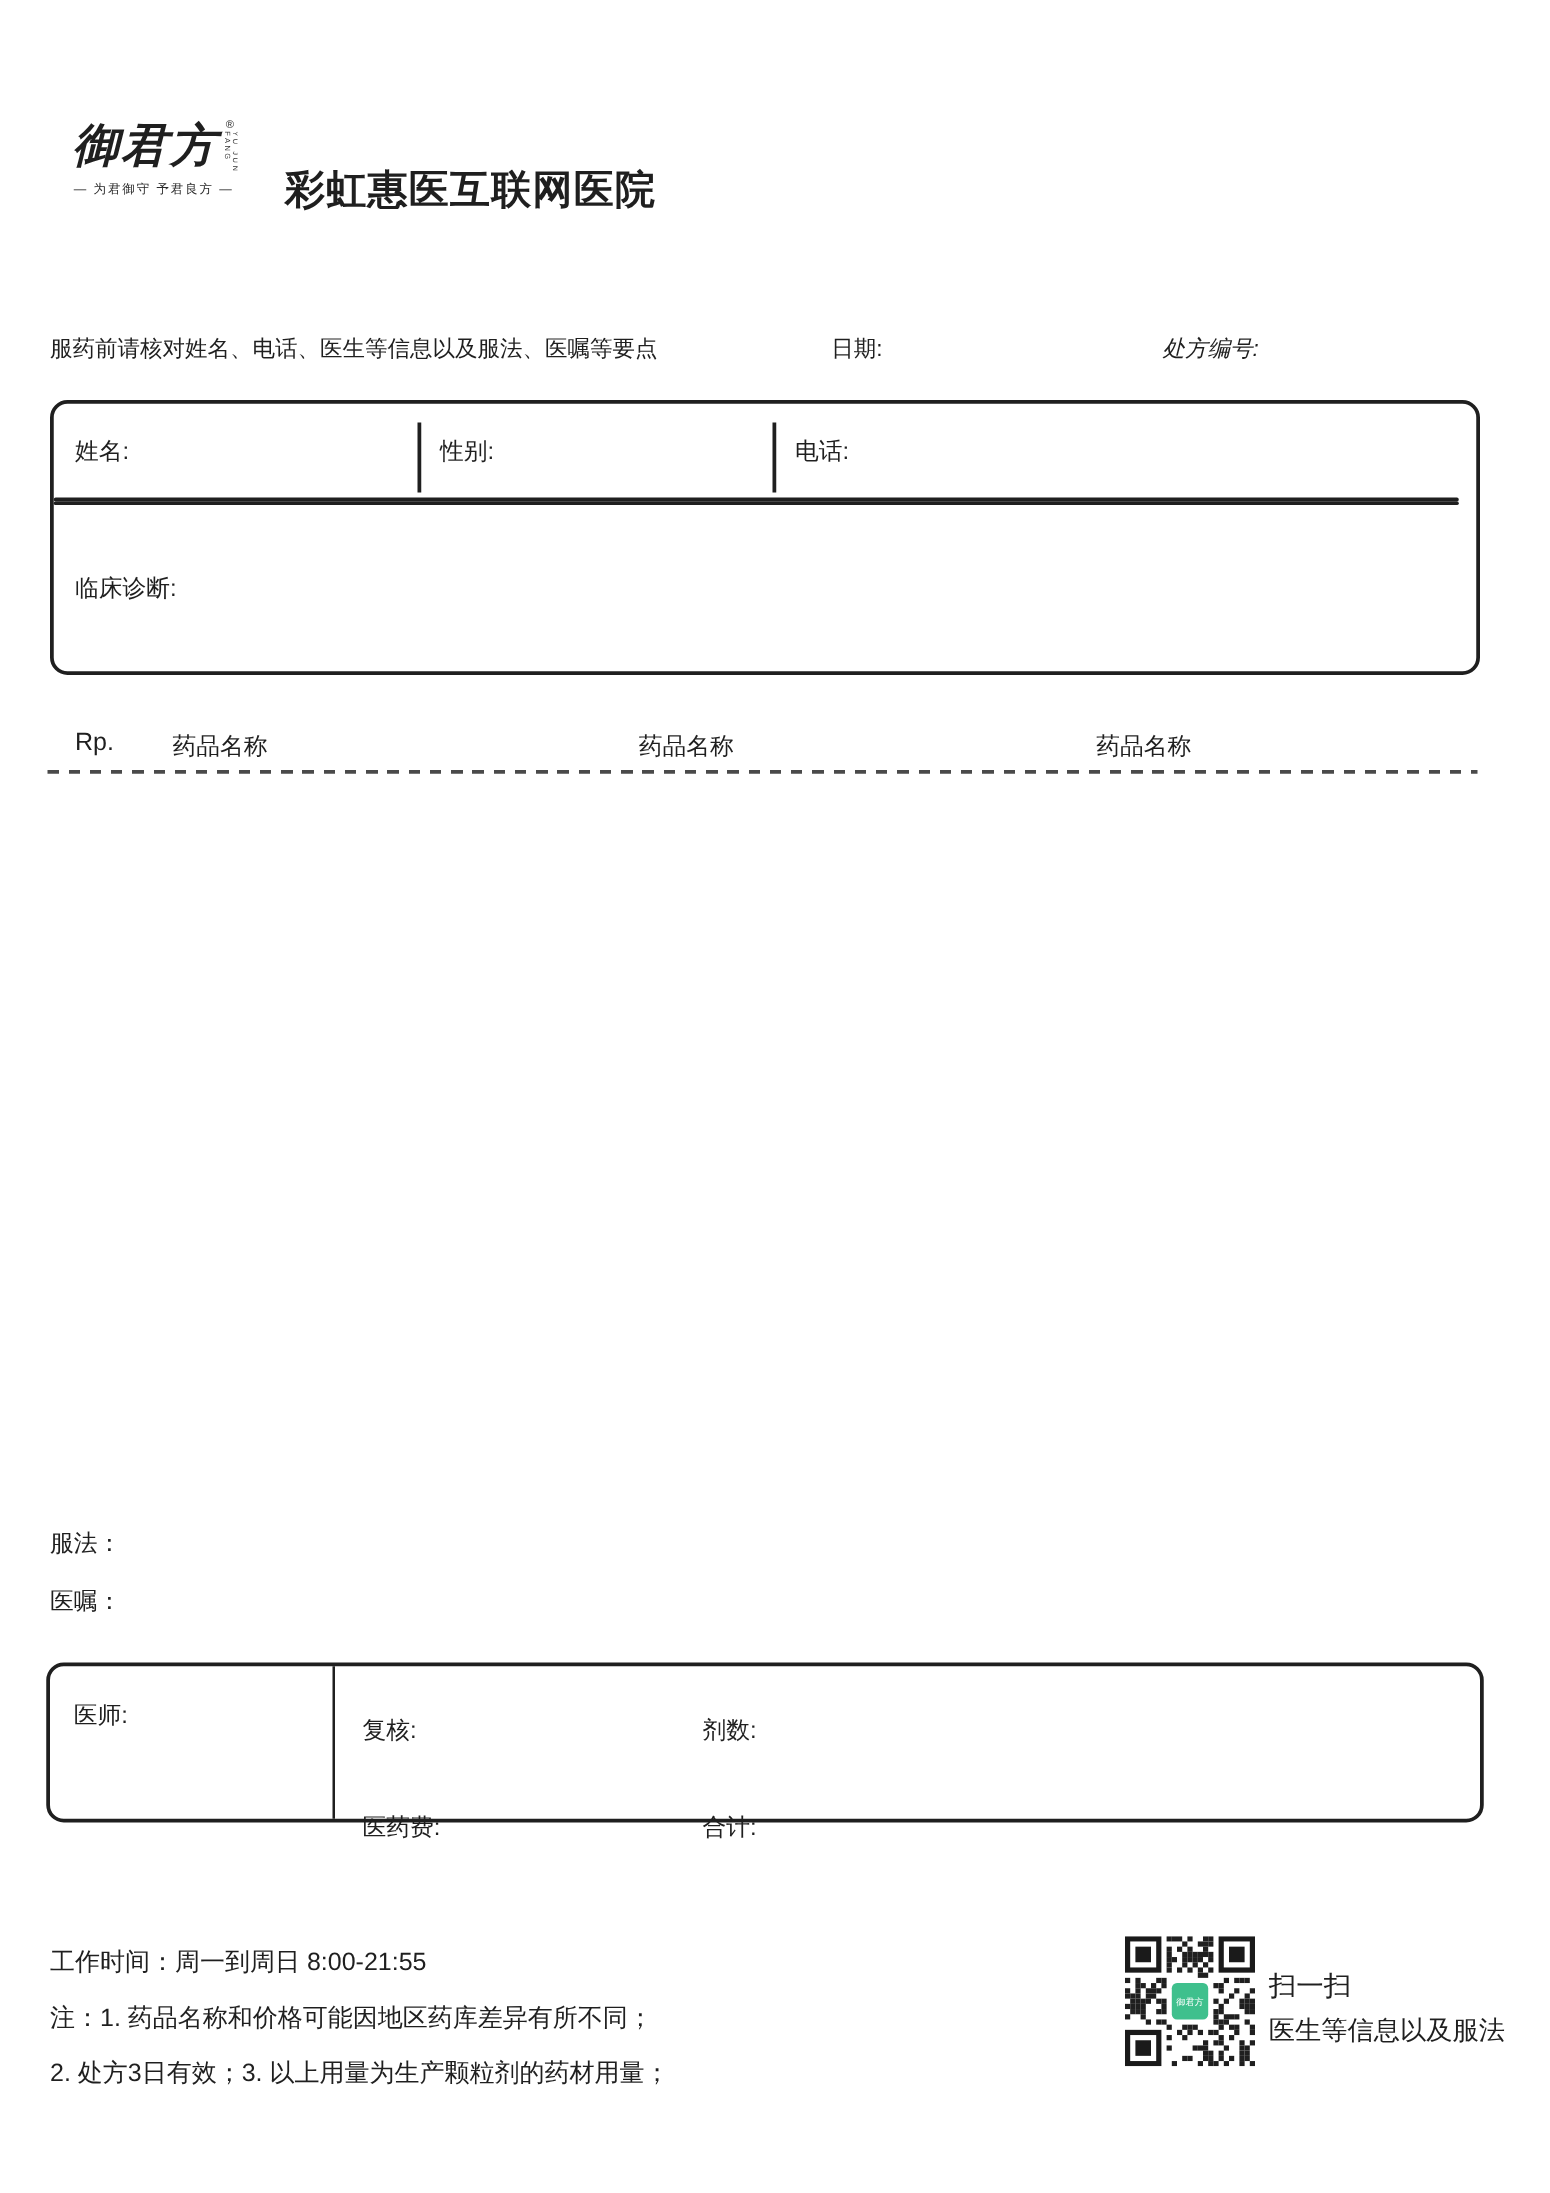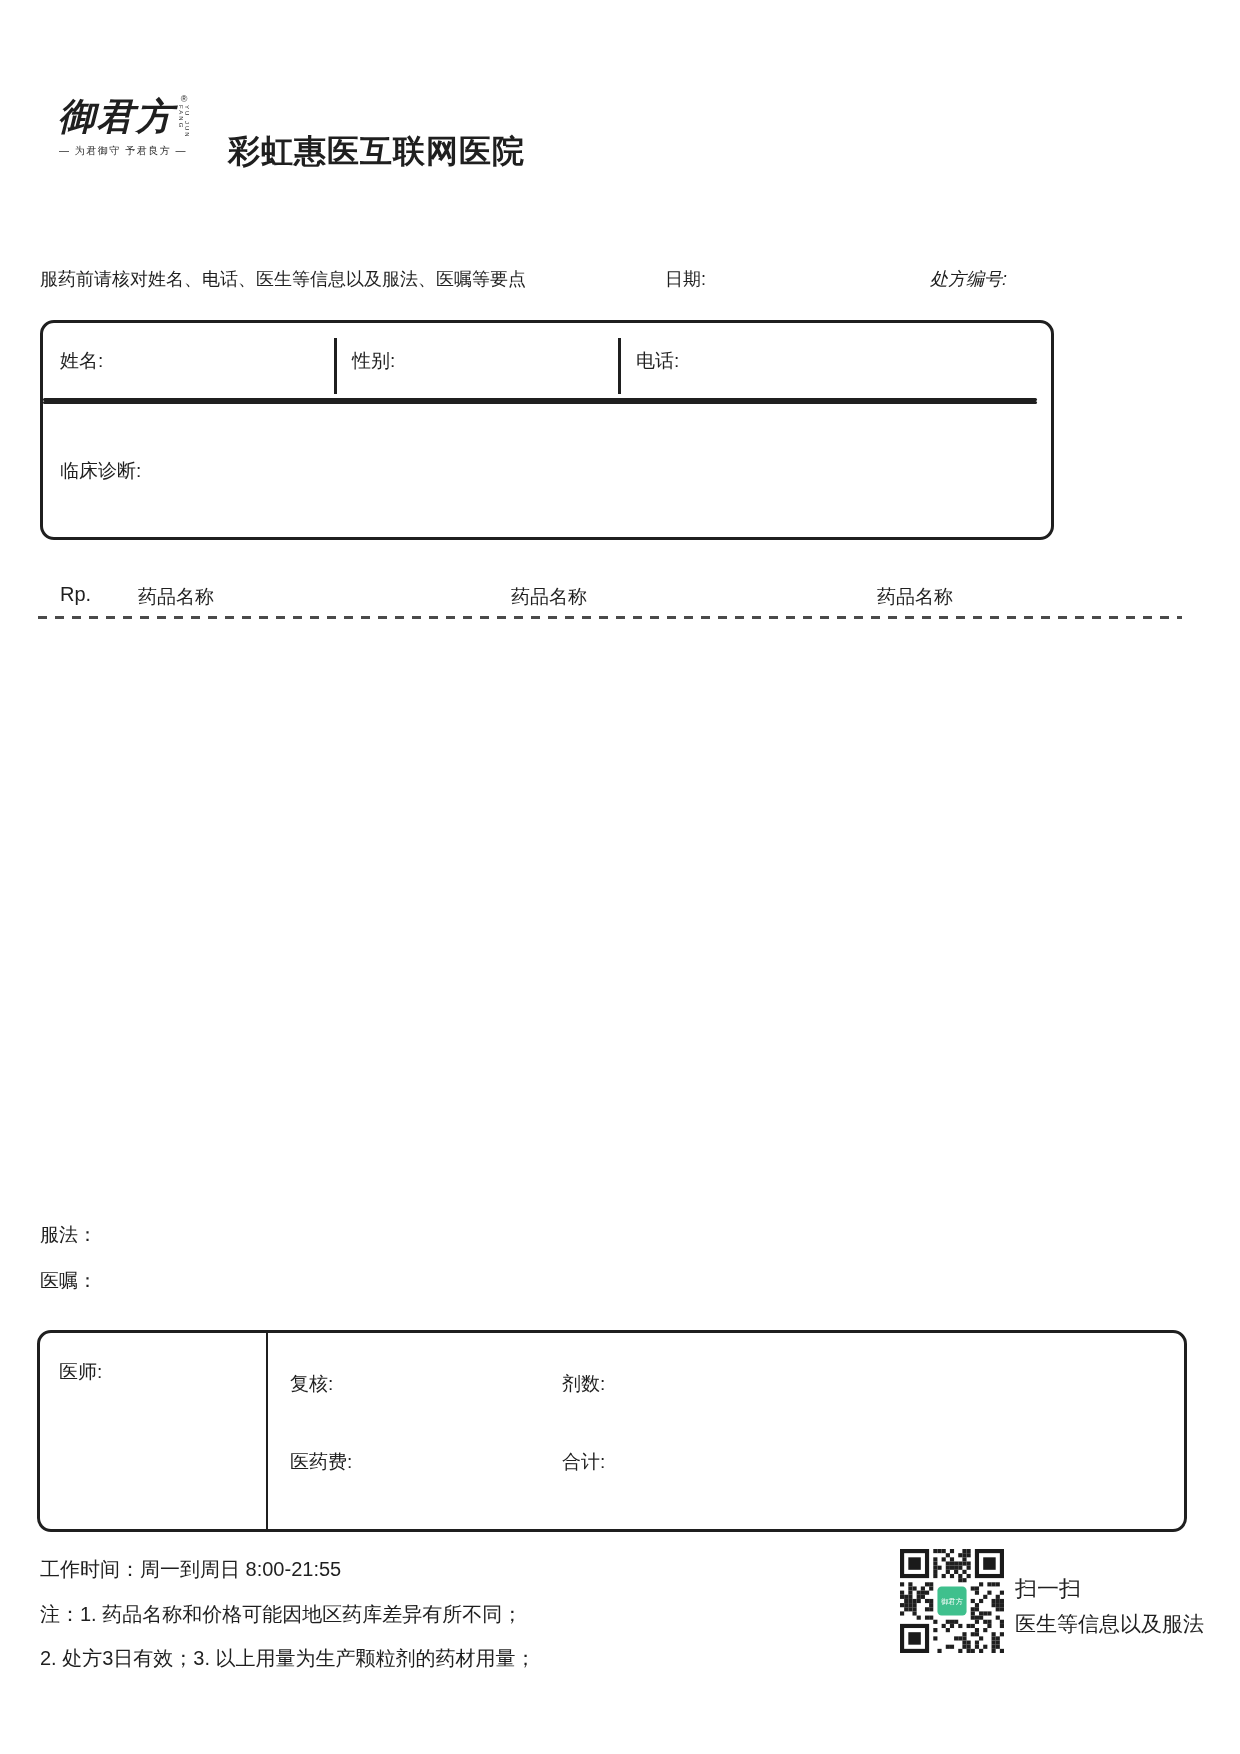--- a/index.html
+++ b/index.html
@@ -39,21 +39,21 @@
     white-space:nowrap;
   }
 
   
   .notice  { left:40px;  top:267px; font-size:18px; }
   .meta-date { left:665px; top:267px; font-size:18px; }
   .meta-rxno { left:930px; top:267px; font-size:18px;font-style:italic; }
 
   
   .patient-box {
-    left:40px; top:320px; width:1014px; height:220px;
+    left:40px; top:320px; width:1144px; height:220px;
     border:3px solid var(--ink,#1f1f1f); border-radius:14px;
     display:flex; flex-direction:column;
   }
   .p-row1 {
     height:75px; display:grid;
     grid-template-columns:292px 284px 289px auto;
   }
   .p-cell { position:relative; display:flex; align-items:center; padding-left:17px; font-size:19px; }
   .p-cell.vline::before {
     content:""; position:absolute; left:-1px; top:15px; bottom:4px;
@@ -74,21 +74,21 @@
       var(--dash,#4a4a4a) 0 9px, transparent 9px 17px);
   }
   .rx-body { left:40px; top:622px; width:1142px; height:590px; }
 
   
   .usage-line1 { left:40px; top:1222px; font-size:19px; }
   .usage-line2 { left:40px; top:1268px; font-size:19px; }
 
   
   .sign-box {
-    left:37px; top:1330px; width:1150px; height:202px;
+    left:37px; top:1330px; width:1150px; height:128px;
     border:3px solid var(--ink,#1f1f1f); border-radius:14px;
     display:flex;
   }
   .sign-left {
     width:228px; border-right:2.5px solid var(--ink,#1f1f1f);
     padding:26px 0 0 19px; font-size:19px;
   }
   .sign-right { flex:1; padding-top:38px; }
   .sign-row { display:flex; font-size:19px; }
   .sign-row + .sign-row { margin-top:52px; }

